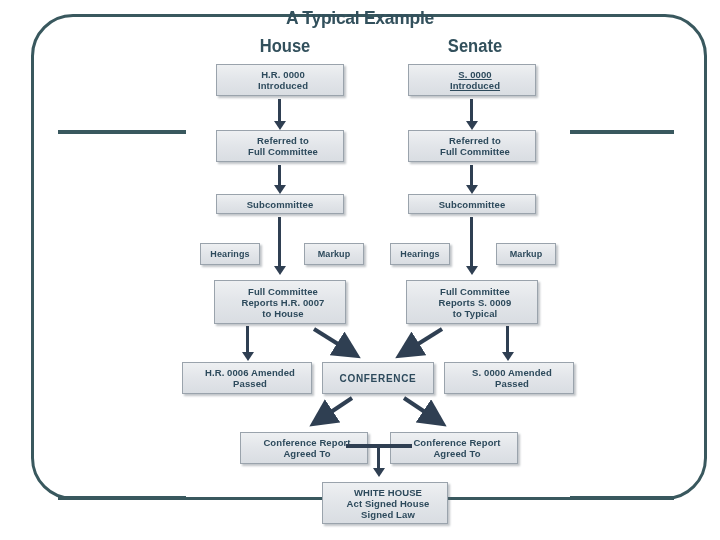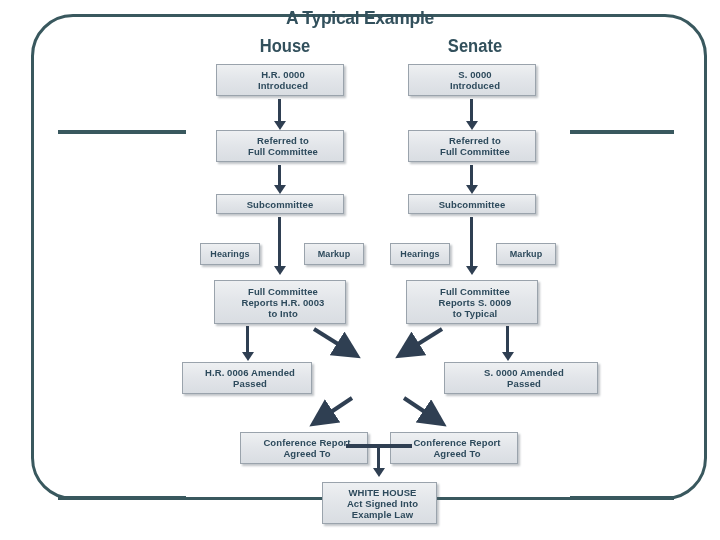--- a/index.html
+++ b/index.html
@@ -153,35 +153,35 @@
   <div class="box small" style="left:200px; top:243px; width:60px; height:22px;">
     <span>Hearings</span>
   </div>
   <div class="box small" style="left:304px; top:243px; width:60px; height:22px;">
     <span>Markup</span>
   </div>
 
   <div class="box" style="left:214px; top:280px; width:132px; height:44px;">
     <span>
       <span>Full Committee</span>
-      <span>Reports H.R. 0003</span>
-      <span>to Into</span>
+      <span>Reports H.R. 0007</span>
+      <span>to House</span>
     </span>
   </div>
   <div class="vline" style="left:246px; top:326px; height:32px;"></div>
   <div class="arrowhead" style="left:241.5px; top:352px;"></div>
 
   <div class="box" style="left:182px; top:362px; width:130px; height:32px;">
     <span>
       <span>H.R. 0006 Amended</span>
       <span>Passed</span>
     </span>
   </div>
 
-  <div class="box" style="left:408px; top:64px; width:128px; height:32px;">
+  <div class="box" style="left:408px; top:64px; width:128px; height:32px;text-decoration:underline;">
     <span>
       <span>S. 0000</span>
       <span>Introduced</span>
     </span>
   </div>
   <div class="vline" style="left:470px; top:99px; height:26px;"></div>
   <div class="arrowhead" style="left:465.5px; top:121px;"></div>
 
   <div class="box" style="left:408px; top:130px; width:128px; height:32px;">
     <span>
@@ -208,21 +208,21 @@
   <div class="box" style="left:406px; top:280px; width:132px; height:44px;">
     <span>
       <span>Full Committee</span>
       <span>Reports S. 0009</span>
       <span>to Typical</span>
     </span>
   </div>
   <div class="vline" style="left:506px; top:326px; height:32px;"></div>
   <div class="arrowhead" style="left:501.5px; top:352px;"></div>
 
-  <div class="box" style="left:444px; top:362px; width:154px; height:32px;">
+  <div class="box" style="left:444px; top:362px; width:130px; height:32px;">
     <span>
       <span>S. 0000 Amended</span>
       <span>Passed</span>
     </span>
   </div>
 
   <div class="diag" style="left:312px; top:327px;">
     <svg width="56" height="36" viewBox="0 0 56 36">
       <defs>
         <marker id="ahL" markerWidth="7" markerHeight="7" refX="5" refY="3.5" orient="auto">
@@ -236,20 +236,23 @@
     <svg width="56" height="36" viewBox="0 0 56 36">
       <defs>
         <marker id="ahR" markerWidth="7" markerHeight="7" refX="5" refY="3.5" orient="auto">
           <path d="M0,0 L7,3.5 L0,7 z" fill="#2f3f52"></path>
         </marker>
       </defs>
       <line x1="54" y1="2" x2="14" y2="27" stroke="#2f3f52" stroke-width="4" marker-end="url(#ahR)"></line>
     </svg>
   </div>
 
+  <div class="box conf" style="left:322px; top:362px; width:112px; height:32px;">
+    <span>CONFERENCE</span>
+  </div>
 
   <div class="diag" style="left:308px; top:396px;">
     <svg width="50" height="34" viewBox="0 0 50 34">
       <defs>
         <marker id="ahDL" markerWidth="7" markerHeight="7" refX="5" refY="3.5" orient="auto">
           <path d="M0,0 L7,3.5 L0,7 z" fill="#2f3f52"></path>
         </marker>
       </defs>
       <line x1="44" y1="2" x2="8" y2="26" stroke="#2f3f52" stroke-width="4" marker-end="url(#ahDL)"></line>
     </svg>
@@ -275,21 +278,21 @@
     <span>
       <span>Conference Report</span>
       <span>Agreed To</span>
     </span>
   </div>
 
   <div class="hbar" style="left:346px; top:444px; width:66px;"></div>
   <div class="vline" style="left:377px; top:444px; height:28px;"></div>
   <div class="arrowhead" style="left:372.5px; top:468px;"></div>
 
-  <div class="box" style="left:322px; top:482px; width:115px; height:42px;">
+  <div class="box" style="left:322px; top:482px; width:126px; height:42px;">
     <span>
       <span>WHITE HOUSE</span>
-      <span>Act Signed Into</span>
-      <span>Example Law</span>
+      <span>Act Signed House</span>
+      <span>Signed Law</span>
     </span>
   </div>
 
 </div>
 
 </body></html>

